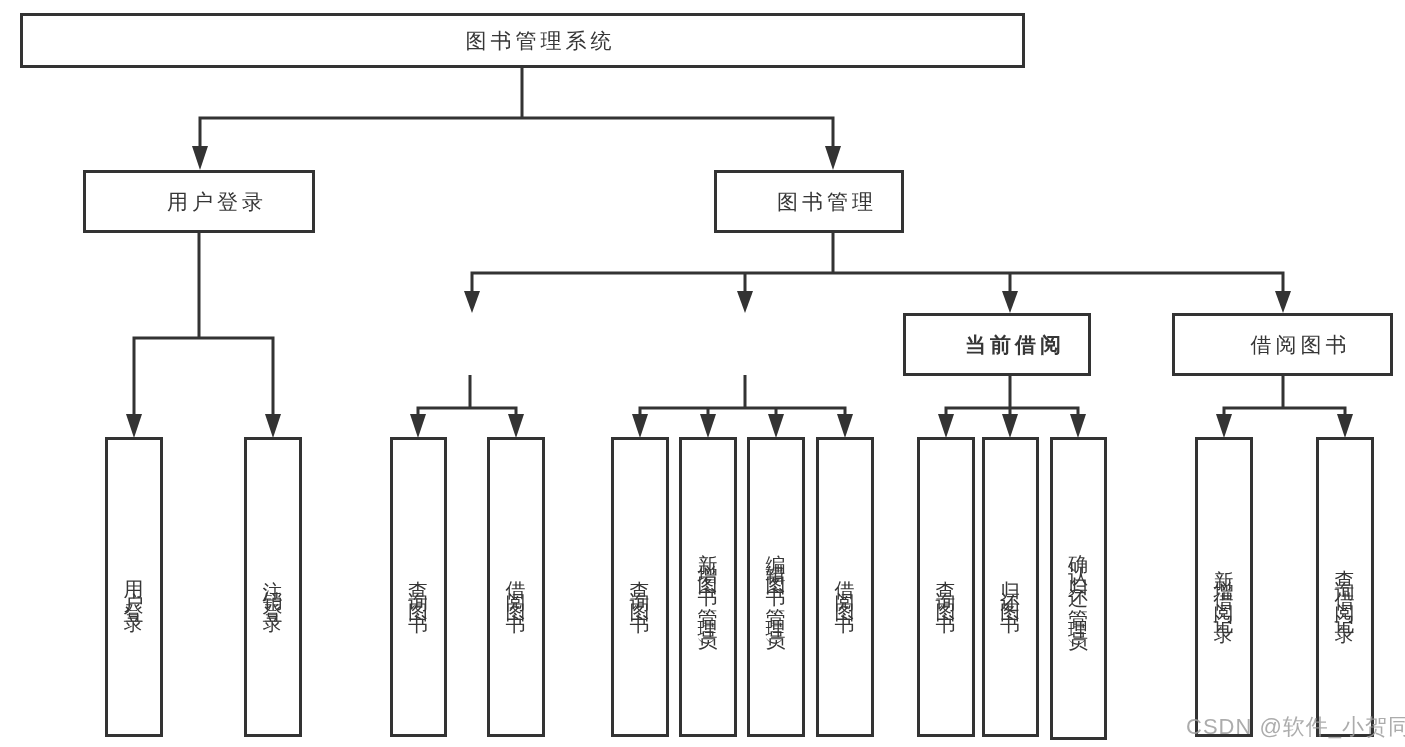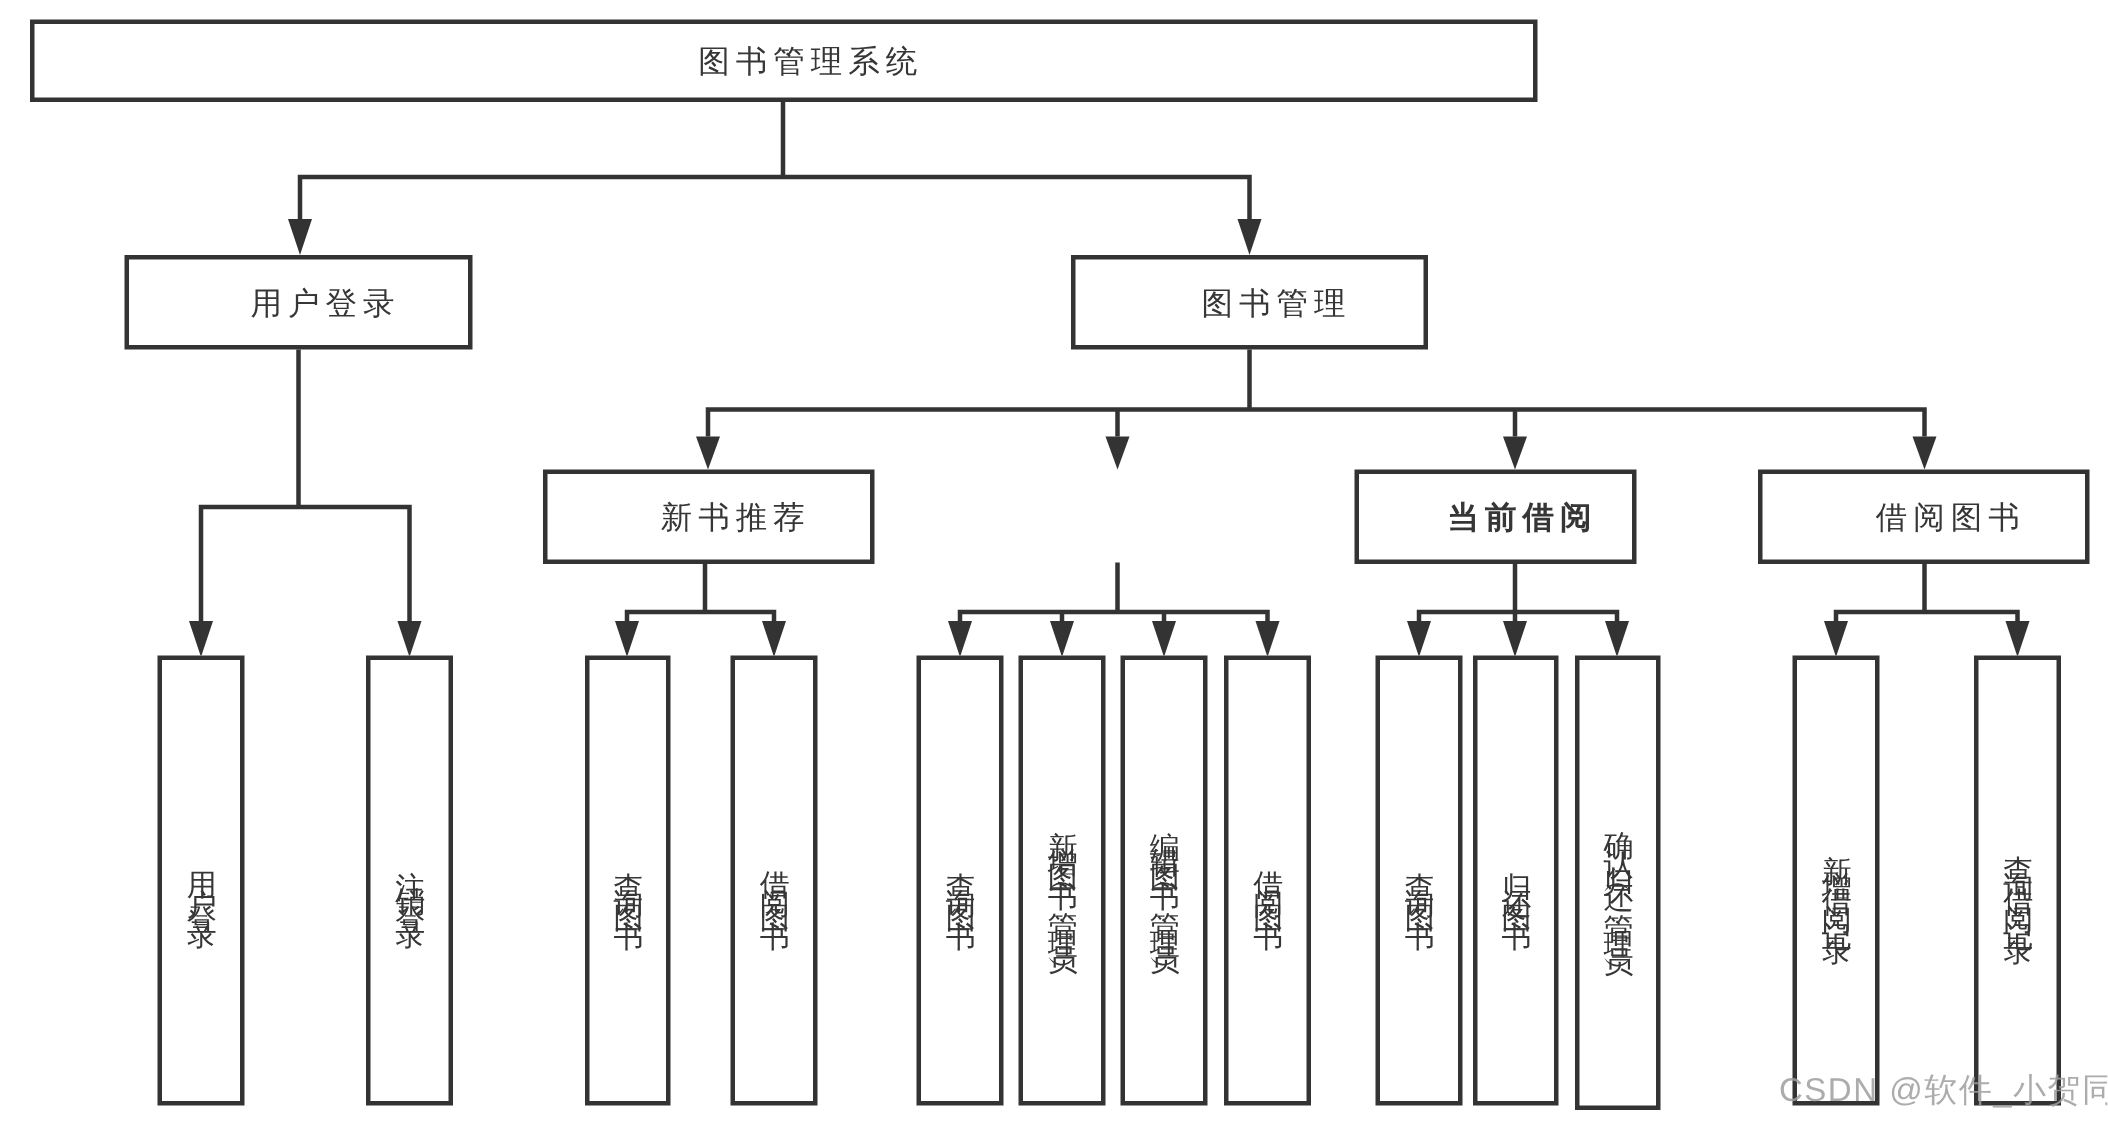--- a/index.html
+++ b/index.html
@@ -82,23 +82,22 @@
       <polygon points="1002,414 1018,414 1010,438"></polygon>
       <polygon points="1070,414 1086,414 1078,438"></polygon>
       <polygon points="1216,414 1232,414 1224,438"></polygon>
       <polygon points="1337,414 1353,414 1345,438"></polygon>
     </g>
   </svg>
 
   <div class="hbox" style="left:20px;top:13px;width:1005px;height:55px;">图书管理系统</div>
 
   <div class="hbox" style="left:83px;top:170px;width:232px;height:63px;">用户登录</div>
-  <div class="hbox" style="left:714px;top:170px;width:238px;height:63px;">图书管理</div>
+  <div class="hbox" style="left:714px;top:170px;width:190px;height:63px;">图书管理</div>
 
-  <div class="hbox" style="left:362px;top:313px;width:221px;height:63px;">新书推荐</div>
   <div class="hbox" style="left:903px;top:313px;width:188px;height:63px;font-weight:bold;">当前借阅</div>
   <div class="hbox" style="left:1172px;top:313px;width:221px;height:63px;">借阅图书</div>
 
   <div class="vbox" style="left:105px;top:437px;width:58px;height:300px;">用户登录</div>
   <div class="vbox" style="left:244px;top:437px;width:58px;height:300px;">注销登录</div>
 
   <div class="vbox" style="left:390px;top:437px;width:57px;height:300px;">查询图书</div>
   <div class="vbox" style="left:487px;top:437px;width:58px;height:300px;">借阅图书</div>
 
   <div class="vbox" style="left:611px;top:437px;width:58px;height:300px;">查询图书</div>

